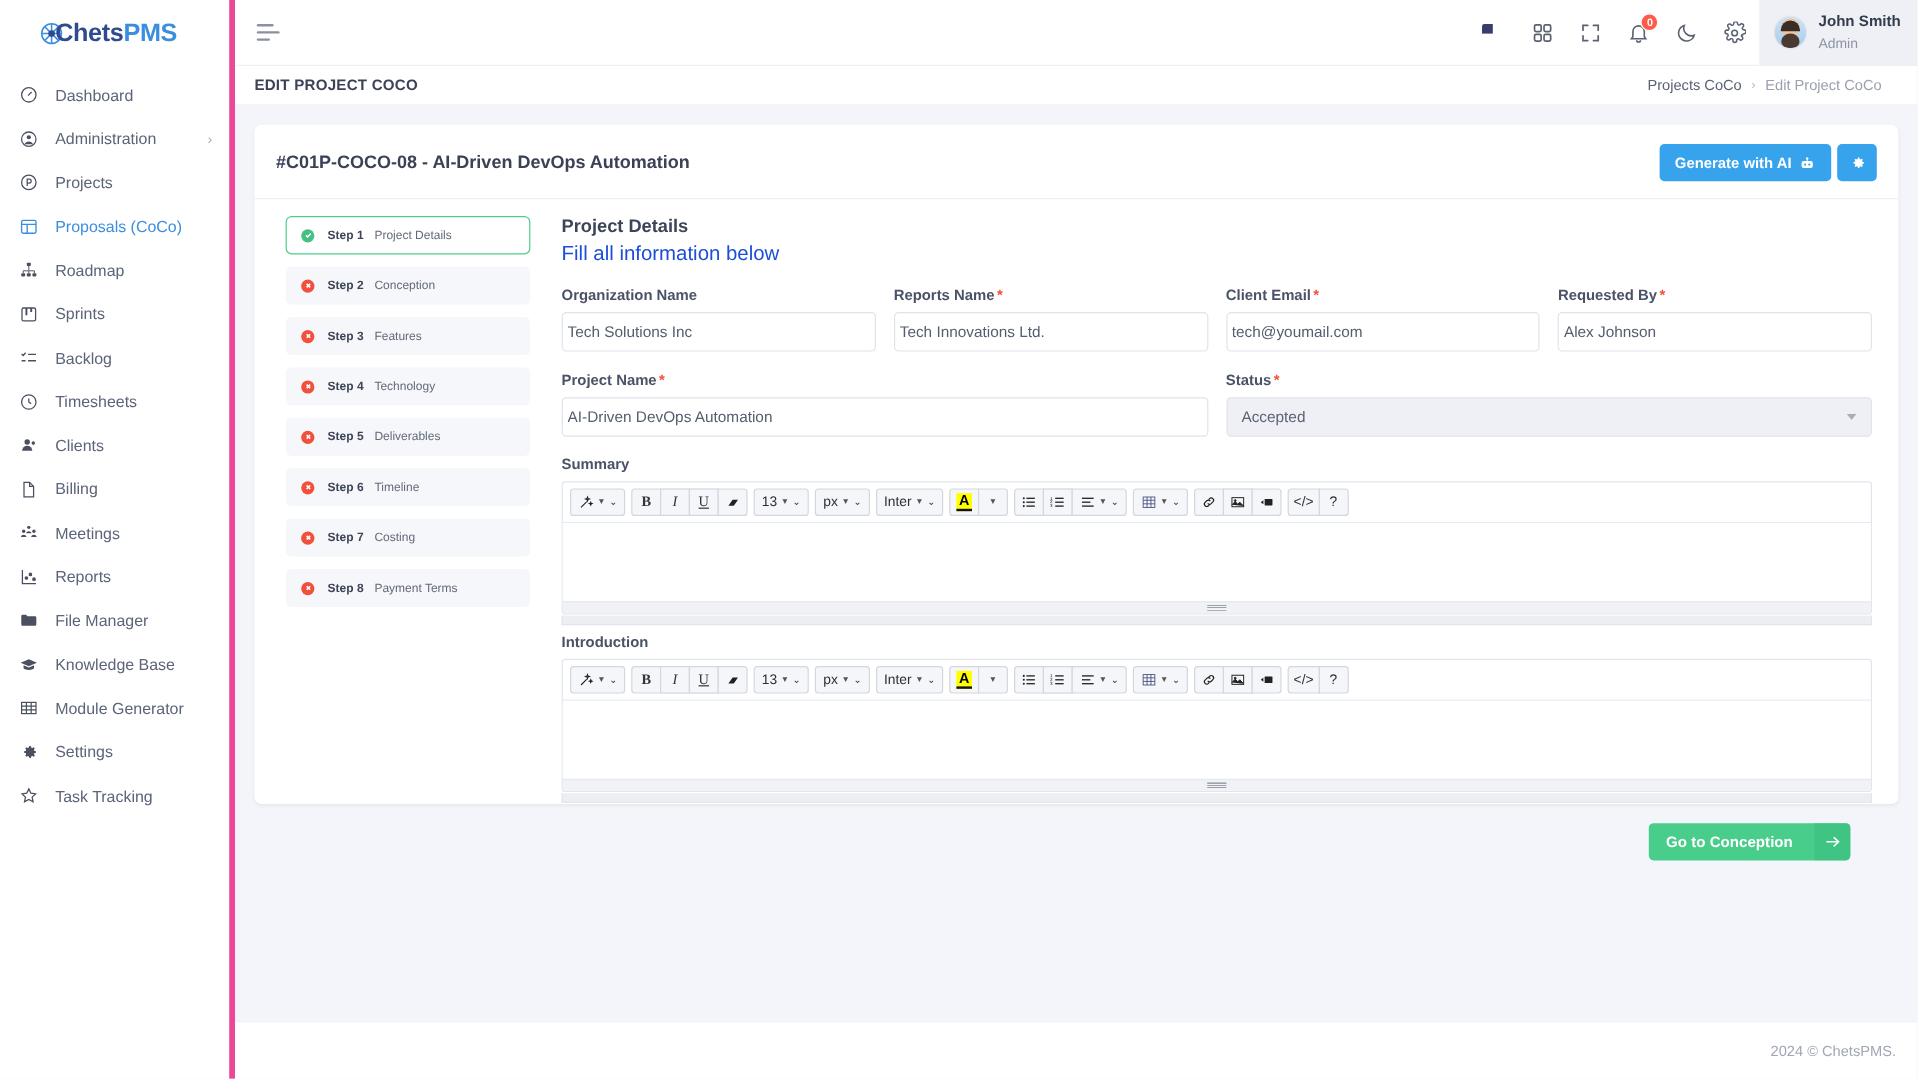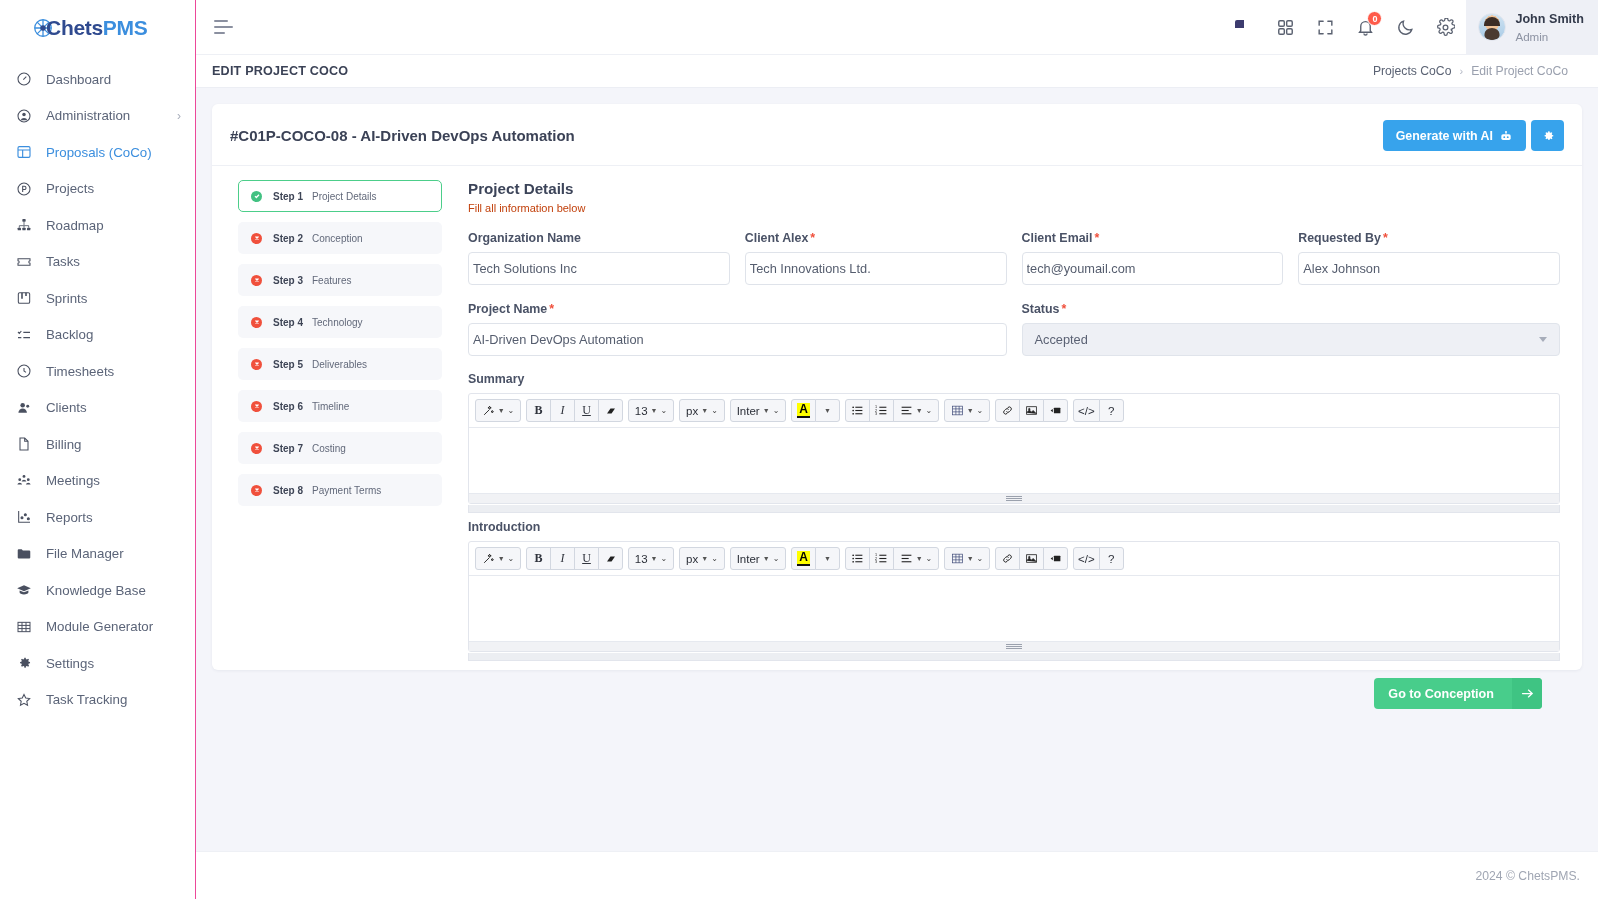--- a/index.html
+++ b/index.html
@@ -8,21 +8,21 @@
     font-family: "Liberation Sans", sans-serif;
     background: #f4f5fa;
     overflow: hidden;
     color: #4b5563;
   }
   .app { display: flex; width: 1598px; height: 899px; }
 
   
   .sidebar {
     width: 196px; height: 899px; background: #ffffff;
-    border-right: 1px solid #ec4899;
+    border-right: 5px solid #ec4899;
     flex: 0 0 196px;
     position: relative;
   }
   .logo-wrap {
     height: 55px; display: flex; align-items: center; padding-left: 32px;
   }
   .logo-mark { width: 22px; height: 22px; flex: 0 0 22px; margin-right: 1px; }
   .logo-text {
     font-size: 21px; font-weight: 700; letter-spacing: -0.3px;
     color: #2f4a8f; margin-left: -9px;
@@ -161,21 +161,21 @@
   }
   .step .dot.green { background: #42c182; }
   .step .dot.red { background: #f0503c; }
   .step .dot svg { width: 8px; height: 8px; }
   .step .num { font-weight: 700; color: #3e4556; margin-right: 9px; }
   .step .nm { color: #62697a; }
 
   
   .form { flex: 1 1 auto; padding-left: 26px; padding-right: 4px; }
   .form-title { font-size: 15.2px; font-weight: 600; color: #3c4459; }
-  .form-sub { font-size: 11px; color: #c2410c; margin-top: 5px; }
+  .form-sub { font-size: 17px; color: #1d4ed8; margin-top: 5px; }
   .row { display: flex; gap: 15px; margin-top: 17px; }
   .fg { flex: 1 1 0; min-width: 0; }
   .fg.half { flex: 0 0 calc(50% - 7.5px); }
   .fg label {
     display: block; font-size: 12.4px; color: #4a5266; font-weight: 600; margin-bottom: 7px;
   }
   .fg label .req { color: #f0503c; margin-left: 2px; }
   .fg input {
     width: 100%; height: 33px; border: 1px solid #dfe3ea; border-radius: 4px;
     padding: 0 4px; font-size: 12.8px; color: #555d6e; font-family: inherit;
@@ -281,61 +281,53 @@
           <svg viewBox="0 0 24 24" width="16" height="16" fill="currentColor">
               <circle cx="12" cy="12" r="9" fill="none" stroke="currentColor" stroke-width="1.6"></circle>
               <circle cx="12" cy="9.6" r="2.6"></circle>
               <path d="M6.8 18.4a5.6 5.6 0 0 1 10.4 0z"></path>
             </svg>
         </span>
         <span class="lbl">Administration</span>
         <span class="chev">›</span>
       </div>
 
+      <div class="nav-item">
+        <span class="ic">
+          <svg viewBox="0 0 24 24" width="16" height="16" fill="none" stroke="currentColor" stroke-width="1.6">
+              <circle cx="12" cy="12" r="9"></circle>
+              <path d="M10 16.5V8h2.6a2.4 2.4 0 0 1 0 4.8H10"></path>
+            </svg>
+        </span>
+        <span class="lbl">Projects</span>
+      </div>
+
       <div class="nav-item active">
         <span class="ic">
           <svg viewBox="0 0 24 24" width="16" height="16" fill="none" stroke="currentColor" stroke-width="1.7">
               <rect x="3" y="4" width="18" height="16" rx="2"></rect>
               <path d="M3 9h18M10 9v11"></path>
             </svg>
         </span>
         <span class="lbl">Proposals (CoCo)</span>
-      </div>
-
-      <div class="nav-item">
-        <span class="ic">
-          <svg viewBox="0 0 24 24" width="16" height="16" fill="none" stroke="currentColor" stroke-width="1.6">
-              <circle cx="12" cy="12" r="9"></circle>
-              <path d="M10 16.5V8h2.6a2.4 2.4 0 0 1 0 4.8H10"></path>
-            </svg>
-        </span>
-        <span class="lbl">Projects</span>
       </div>
 
       <div class="nav-item">
         <span class="ic">
           <svg viewBox="0 0 24 24" width="16" height="16" fill="currentColor">
               <rect x="9.5" y="3" width="5" height="4" rx="1"></rect>
               <rect x="2.5" y="16" width="5" height="4" rx="1"></rect>
               <rect x="9.5" y="16" width="5" height="4" rx="1"></rect>
               <rect x="16.5" y="16" width="5" height="4" rx="1"></rect>
               <path d="M12 7v5M5 16v-3h14v3M12 13v3" stroke="currentColor" stroke-width="1.2" fill="none"></path>
             </svg>
         </span>
         <span class="lbl">Roadmap</span>
       </div>
 
-      <div class="nav-item">
-        <span class="ic">
-          <svg viewBox="0 0 24 24" width="16" height="16" fill="none" stroke="currentColor" stroke-width="1.6">
-              <path d="M3 7h18v3.2a1.8 1.8 0 0 0 0 3.6V17H3v-3.2a1.8 1.8 0 0 0 0-3.6z"></path>
-            </svg>
-        </span>
-        <span class="lbl">Tasks</span>
-      </div>
 
       <div class="nav-item">
         <span class="ic">
           <svg viewBox="0 0 24 24" width="16" height="16" fill="none" stroke="currentColor" stroke-width="1.6">
               <rect x="3.5" y="4" width="17" height="16" rx="2"></rect>
               <path d="M9 4v9M15 4v5" stroke-width="2.4"></path>
             </svg>
         </span>
         <span class="lbl">Sprints</span>
       </div>
@@ -629,21 +621,21 @@
           <div class="form">
             <div class="form-title">Project Details</div>
             <div class="form-sub">Fill all information below</div>
 
             <div class="row">
               <div class="fg">
                 <label><span>Organization Name</span></label>
                 <input value="Tech Solutions Inc" style="">
               </div>
               <div class="fg">
-                <label><span>Client Alex</span><span class="req">*</span></label>
+                <label><span>Reports Name</span><span class="req">*</span></label>
                 <input value="Tech Innovations Ltd." style="">
               </div>
               <div class="fg">
                 <label><span>Client Email</span><span class="req">*</span></label>
                 <input value="tech@youmail.com" style="">
               </div>
               <div class="fg">
                 <label><span>Requested By</span><span class="req">*</span></label>
                 <input value="Alex Johnson" style="">
               </div>

